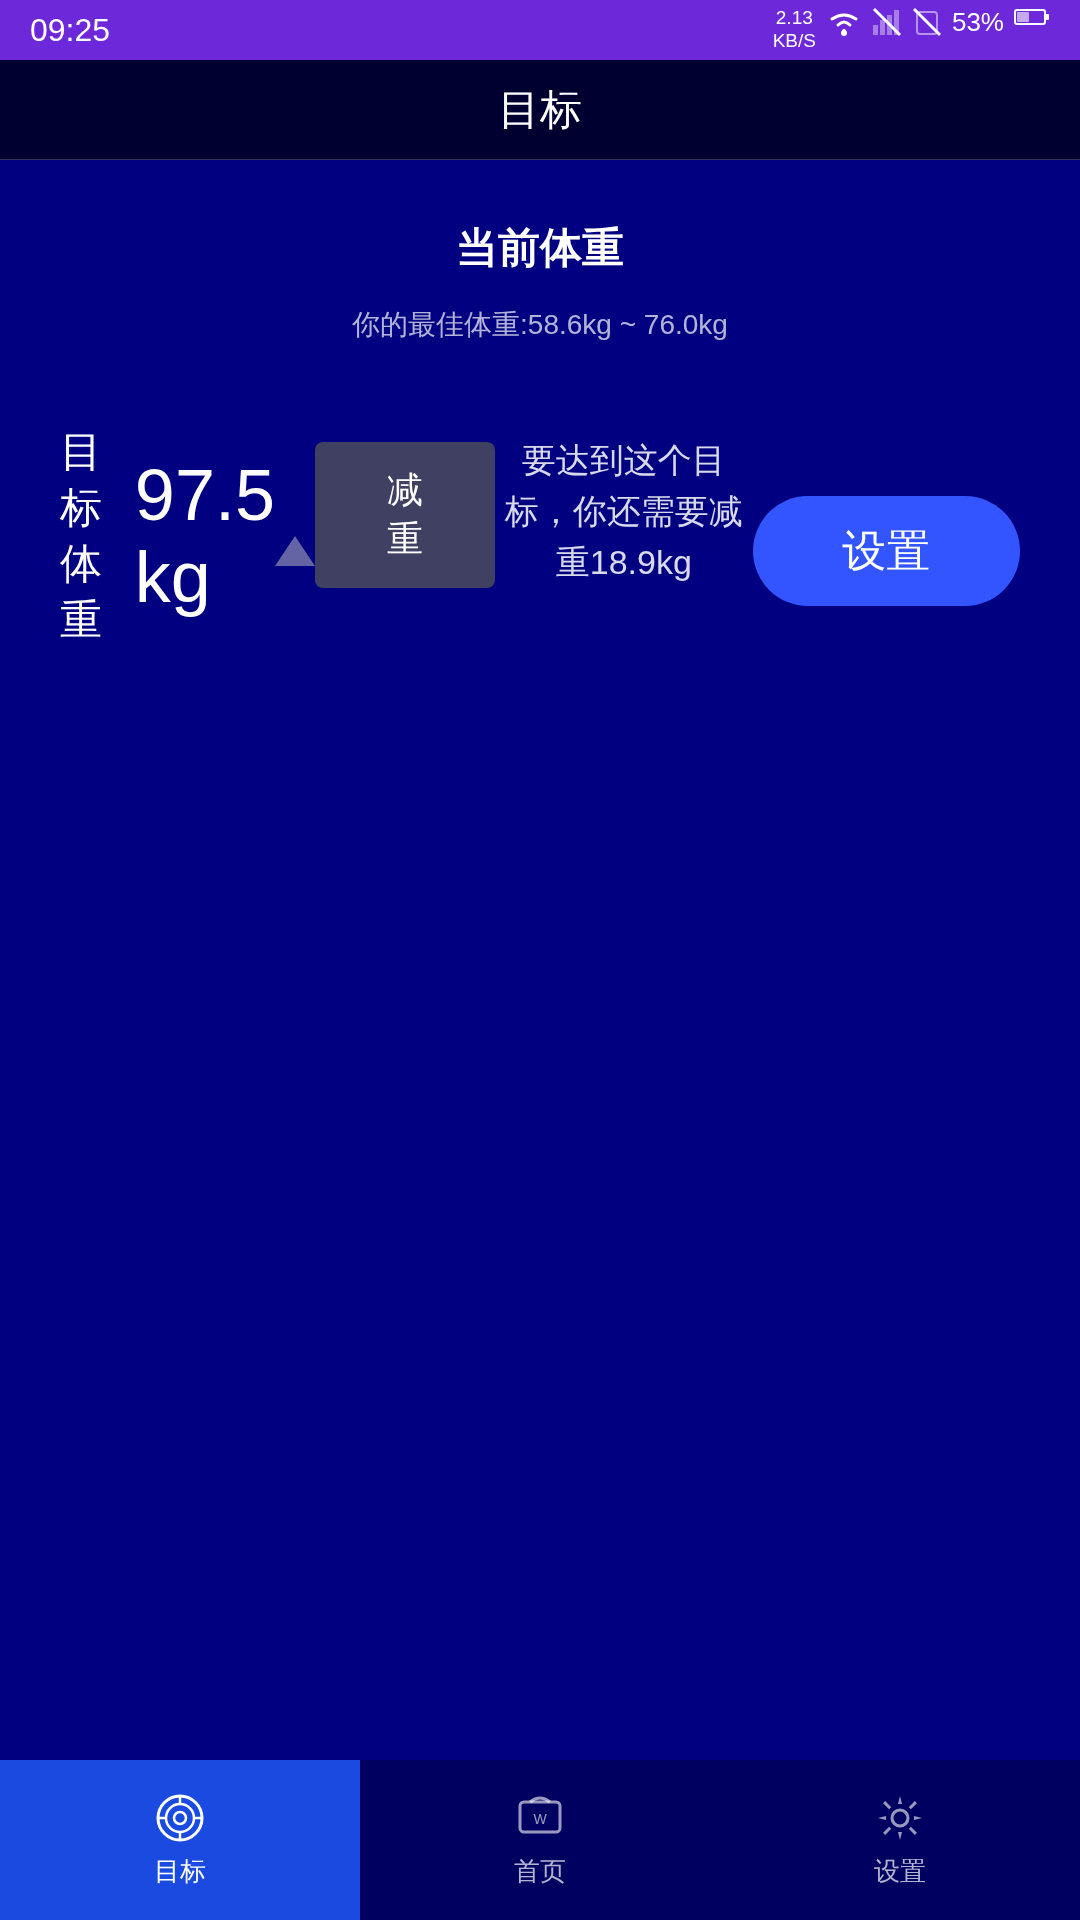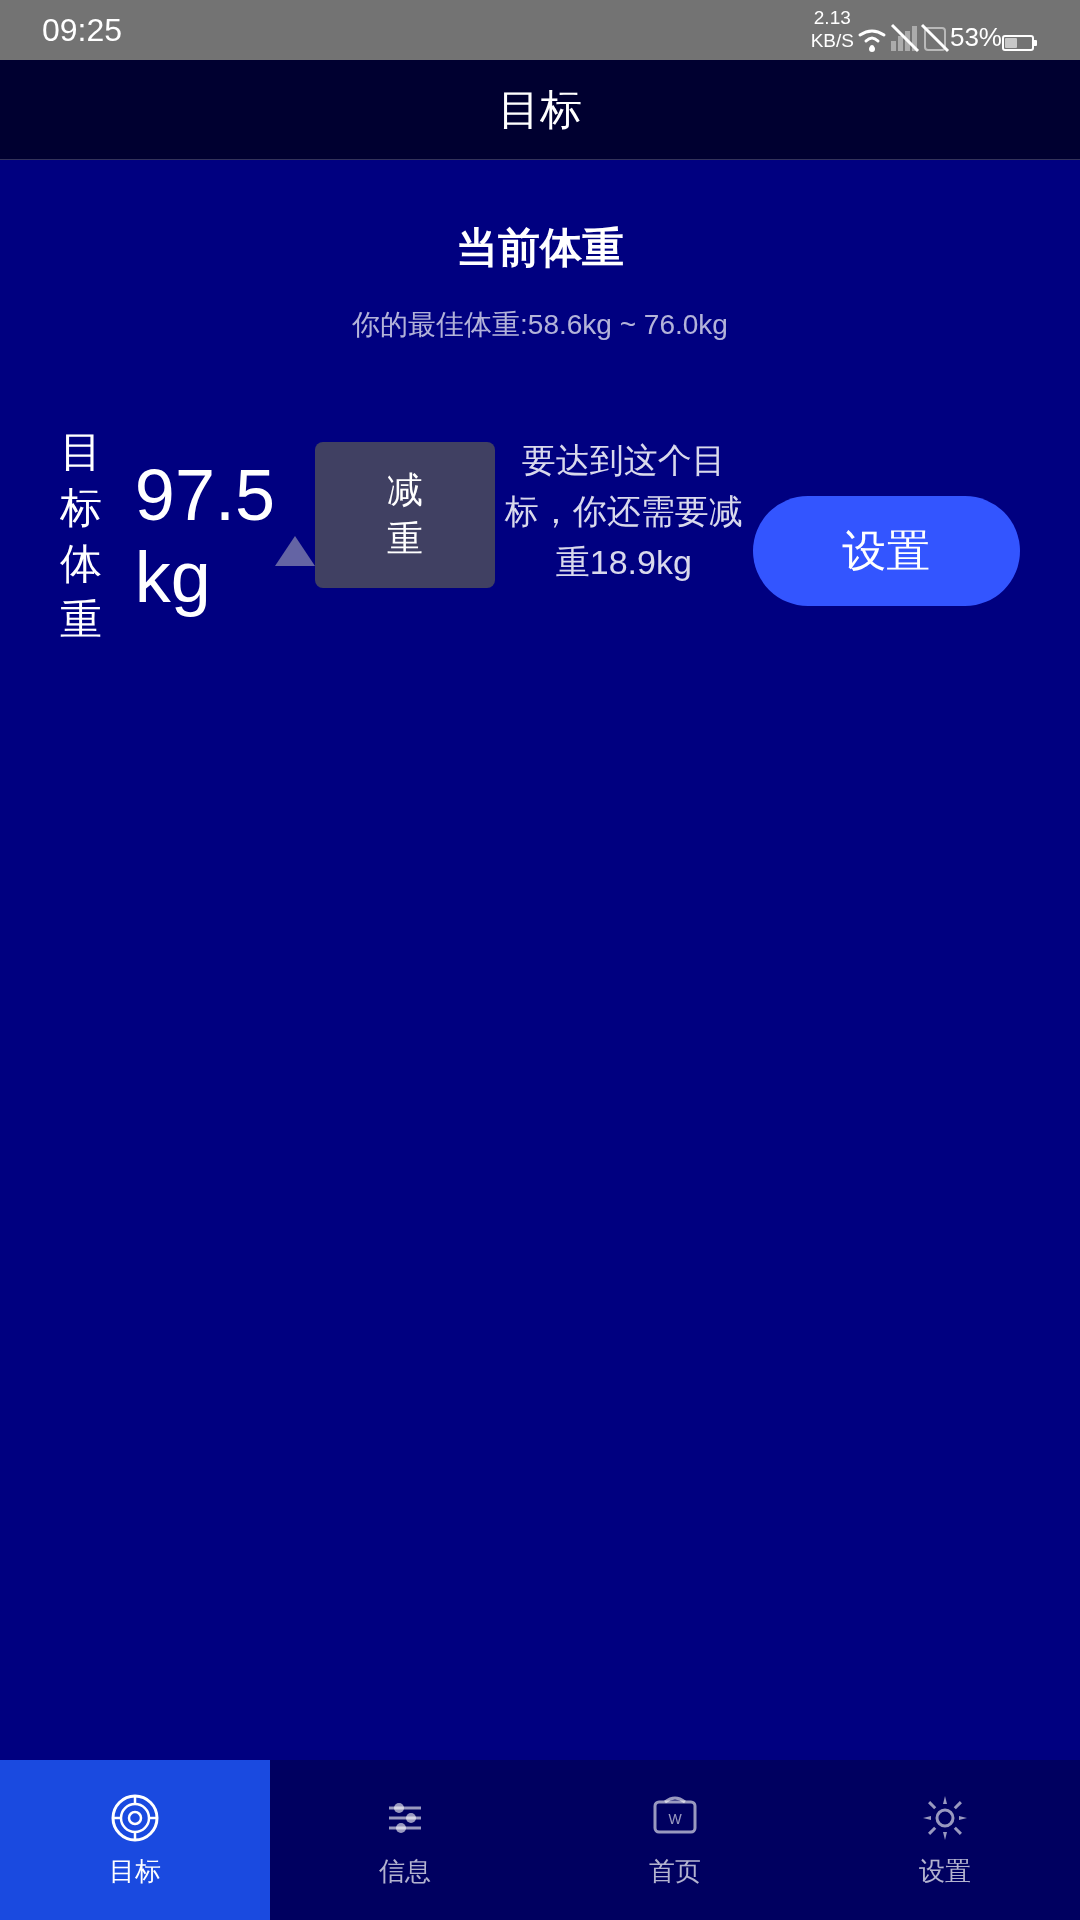--- a/index.html
+++ b/index.html
@@ -13,35 +13,36 @@
       color: #ffffff;
       display: flex;
       flex-direction: column;
       overflow: hidden;
     }
 
     
     .status-bar {
       width: 100%;
       height: 60px;
-      background: #737373;
+      background: #6d28d9;
       display: flex;
       align-items: center;
       justify-content: space-between;
-      padding: 0 42px;
+      padding: 0 30px;
       flex-shrink: 0;
     }
     .status-time {
       font-size: 32px;
       font-weight: 500;
       color: #ffffff;
     }
     .status-icons {
       display: flex;
-      align-items: flex-end;
+      align-items: flex-start;
+      gap: 10px;
       font-size: 26px;
       color: #ffffff;
     }
     .status-icons .speed {
       font-size: 20px;
       text-align: center;
       line-height: 1.1;
     }
     .battery-text {
       font-size: 26px;
@@ -276,32 +277,20 @@
       <circle cx="26" cy="26" r="14" stroke="white" stroke-width="2.5" fill="none"></circle>
       <circle cx="26" cy="26" r="6" stroke="white" stroke-width="2.5" fill="none"></circle>
       <line x1="26" y1="4" x2="26" y2="12" stroke="white" stroke-width="2.5"></line>
       <line x1="26" y1="40" x2="26" y2="48" stroke="white" stroke-width="2.5"></line>
       <line x1="4" y1="26" x2="12" y2="26" stroke="white" stroke-width="2.5"></line>
       <line x1="40" y1="26" x2="48" y2="26" stroke="white" stroke-width="2.5"></line>
     </svg>
     <span class="nav-label">目标</span>
   </div>
 
-  <div class="nav-item">
-    <svg class="icon-svg" viewBox="0 0 52 52" fill="none">
-
-      <line x1="10" y1="16" x2="42" y2="16" stroke="rgba(255,255,255,0.6)" stroke-width="3"></line>
-      <line x1="10" y1="26" x2="42" y2="26" stroke="rgba(255,255,255,0.6)" stroke-width="3"></line>
-      <line x1="10" y1="36" x2="42" y2="36" stroke="rgba(255,255,255,0.6)" stroke-width="3"></line>
-      <circle cx="20" cy="16" r="5" fill="rgba(255,255,255,0.6)"></circle>
-      <circle cx="32" cy="26" r="5" fill="rgba(255,255,255,0.6)"></circle>
-      <circle cx="22" cy="36" r="5" fill="rgba(255,255,255,0.6)"></circle>
-    </svg>
-    <span class="nav-label">信息</span>
-  </div>
 
   <div class="nav-item">
     <svg class="icon-svg" viewBox="0 0 52 52" fill="none">
 
       <rect x="6" y="10" width="40" height="30" rx="4" stroke="rgba(255,255,255,0.6)" stroke-width="3" fill="none"></rect>
       <path d="M16 10 Q26 2 36 10" stroke="rgba(255,255,255,0.6)" stroke-width="3" fill="none"></path>
       <text x="26" y="32" text-anchor="middle" font-size="14" fill="rgba(255,255,255,0.6)" font-family="sans-serif">W</text>
     </svg>
     <span class="nav-label">首页</span>
   </div>

